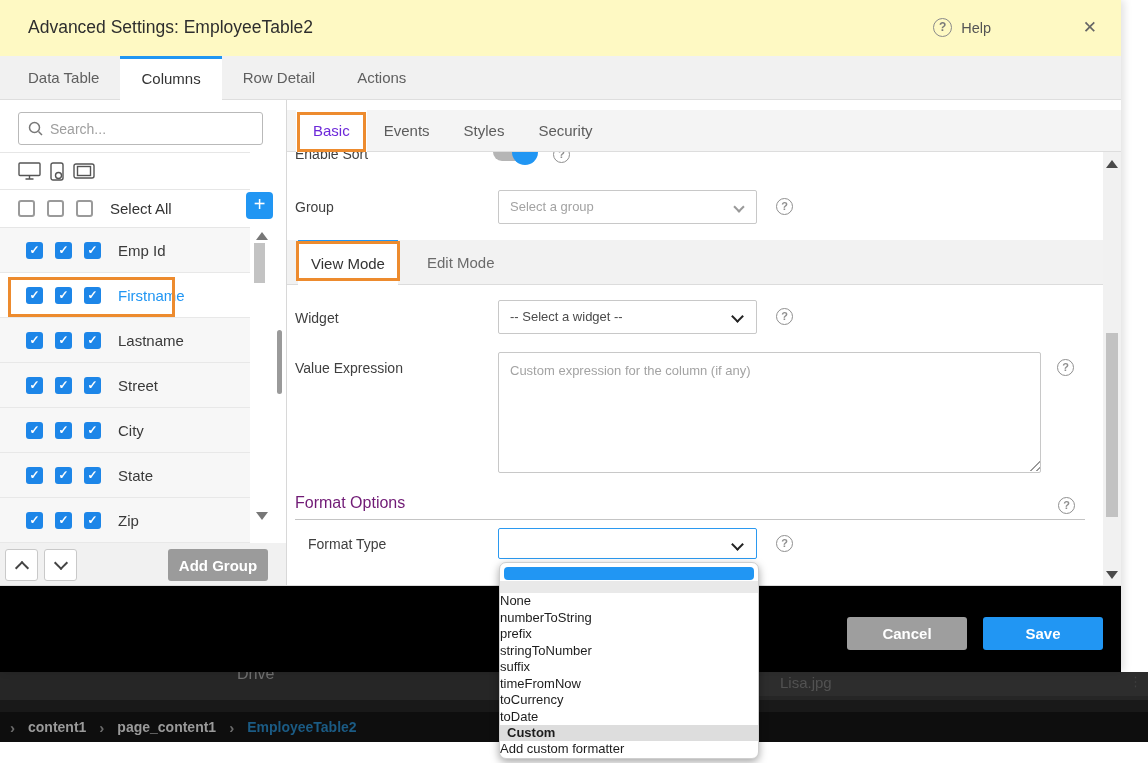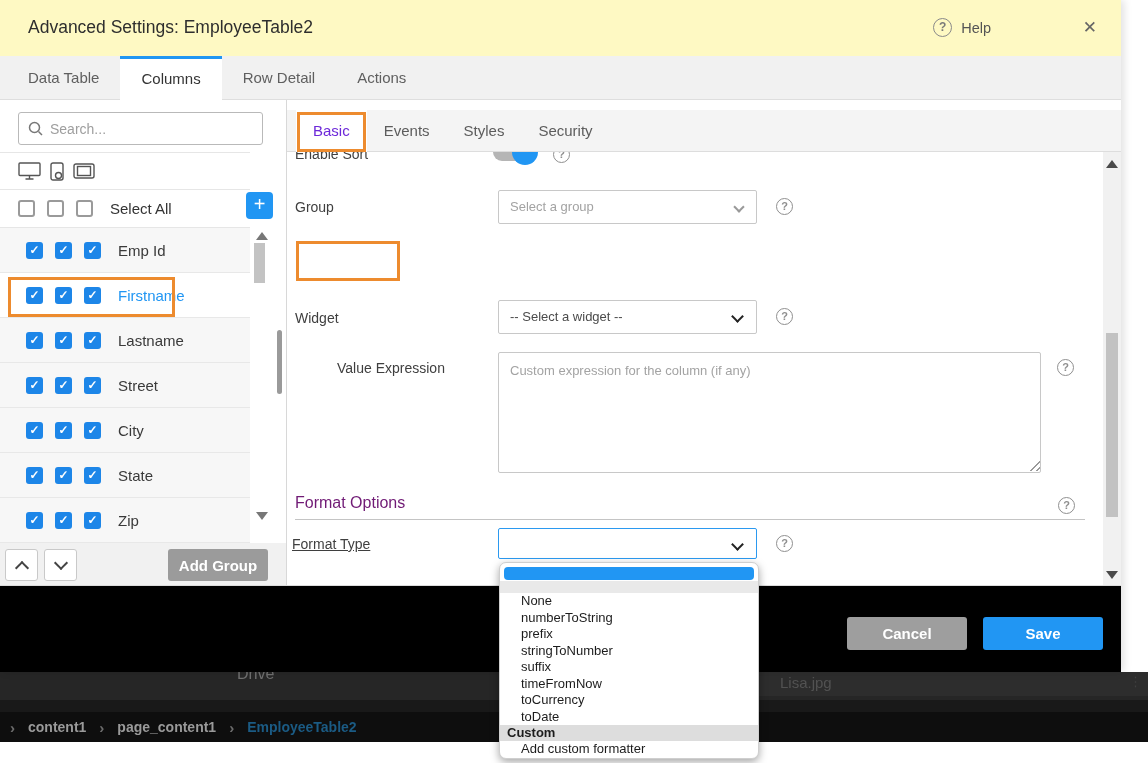--- a/index.html
+++ b/index.html
@@ -124,21 +124,21 @@
          font-size:15px; font-weight:600; cursor:pointer; font-family:"Liberation Sans", sans-serif; }
   .btn-cancel { left:847px; background:#9e9e9e; }
   .btn-save { left:983px; background:#2196f3; }
 
   
   .dropdown { position:absolute; left:499px; top:562px; width:260px; height:197px; background:#fff;
               border:1px solid #cfcfcf; border-radius:7px; box-shadow:0 3px 9px rgba(0,0,0,0.35);
               z-index:20; overflow:hidden; }
   .dd-selected { margin:4px 4px 0 4px; height:13px; border-radius:4px; background:#2196f3; cursor:pointer; }
   .dd-groupbar { margin-top:1px; height:12px; background:#e9e9e9; }
-  .dd-item { padding-left:21px; height:16.5px; line-height:16.5px; font-size:13px; color:#1c1c1c; cursor:pointer; }
+  .dd-item { height:16.5px; line-height:16.5px; font-size:13px; color:#1c1c1c; cursor:pointer; }
   .dd-group-label { padding-left:7px; height:16px; line-height:16px; font-size:13px; font-weight:700;
                     color:#1c1c1c; background:#ddd; }
 
   svg { display:block; }
 </style>
 </head>
 <body>
 
 <div class="screen">
 
@@ -283,39 +283,43 @@
       <div class="toggle-knob"></div>
       <div class="qicon" style="position:absolute; left:266px; top:-6px;">?</div>
 
       <div class="flabel" style="left:8px; top:47px;">Group</div>
       <div class="selbox" style="left:211px; top:38px;">
         <span class="ph">Select a group</span>
         <span class="chev-gray"></span>
       </div>
       <div class="qicon" style="position:absolute; left:489px; top:46px;">?</div>
 
+      <div class="modestrip">
+        <div class="modetab-active">View Mode</div>
+        <div class="modetab">Edit Mode</div>
+      </div>
       <div class="hl-box" style="left:9px; top:89px; width:104px; height:40px;"></div>
 
       <div class="flabel" style="left:8px; top:158px;">Widget</div>
       <div class="selbox" style="left:211px; top:148px;">
         <span class="val">-- Select a widget --</span>
         <span class="chev-black"></span>
       </div>
       <div class="qicon" style="position:absolute; left:489px; top:156px;">?</div>
 
-      <div class="flabel" style="left:8px; top:208px;margin-left:42px;">Value Expression</div>
+      <div class="flabel" style="left:8px; top:208px;">Value Expression</div>
       <textarea class="vexp" placeholder="Custom expression for the column (if any)" style=""></textarea>
       <div class="resize-handle"></div>
       <div class="qicon" style="position:absolute; left:770px; top:207px;">?</div>
 
       <div class="fo-head">Format Options</div>
       <div class="fo-line"></div>
       <div class="qicon" style="position:absolute; left:771px; top:345px;">?</div>
 
-      <div class="flabel" style="left:5px; top:384px;text-decoration:underline;">Format Type</div>
+      <div class="flabel" style="left:21px; top:384px;">Format Type</div>
       <div class="ft-select">
         <span class="chev-black"></span>
       </div>
       <div class="qicon" style="position:absolute; left:489px; top:383px;">?</div>
     </div>
 
     <div class="hl-box" style="left:297px; top:112px; width:69px; height:40px;"></div>
 
     <div class="pscroll">
       <div class="tri-up"></div>

